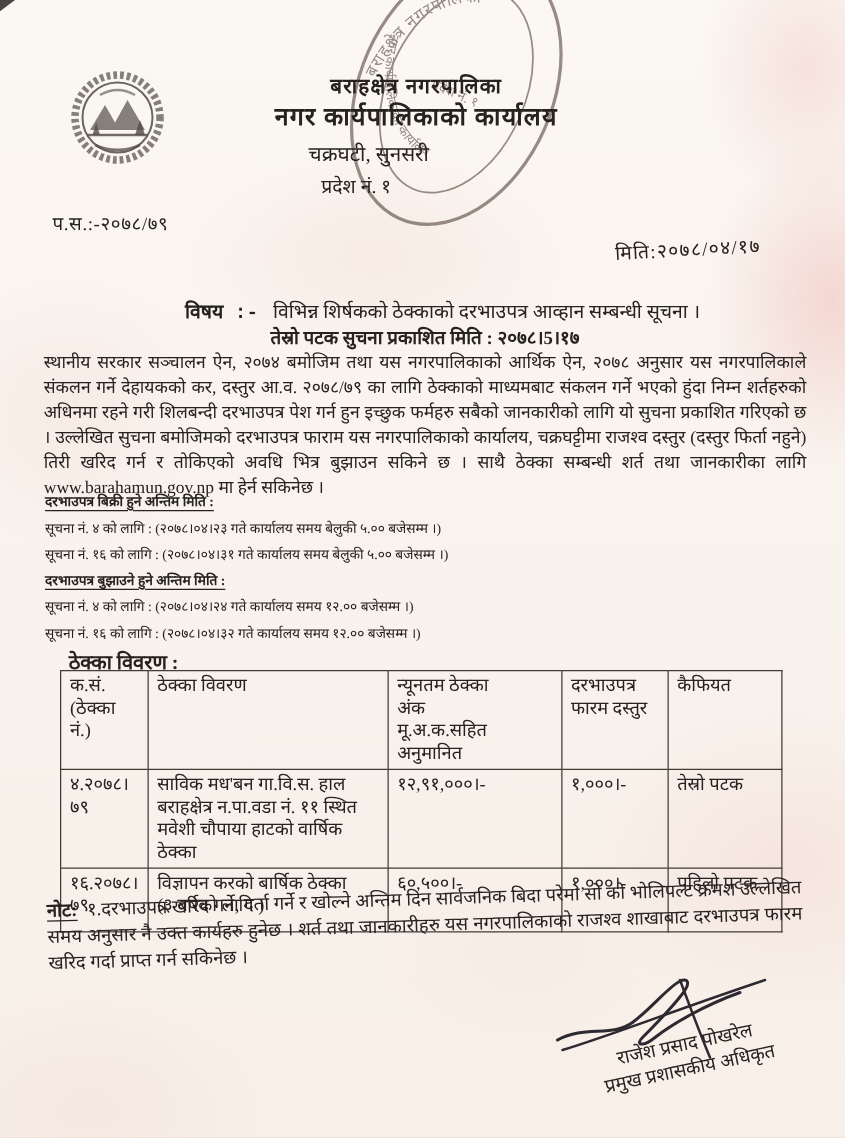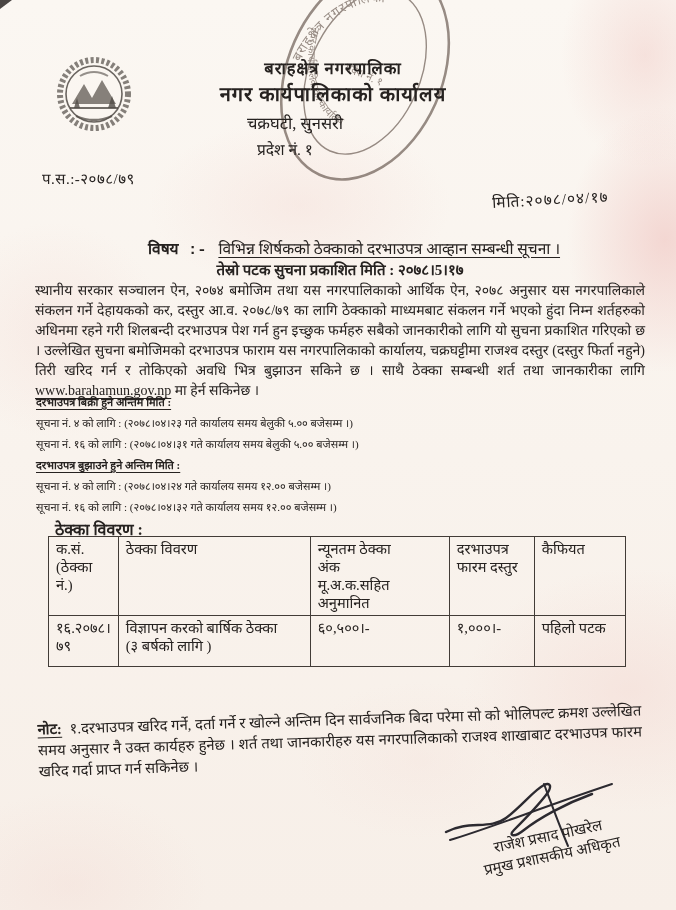--- a/index.html
+++ b/index.html
@@ -26,21 +26,21 @@
     clip-path:polygon(0 0,100% 0,0 100%);opacity:.85;}
   .hdr{left:128px;top:60px;width:410px;text-align:center;line-height:1.15;}
   .hdr .l1{font-size:16.5px;font-weight:bold;letter-spacing:1px;}
   .hdr .l2{font-size:20px;font-weight:bold;margin-top:4px;letter-spacing:1px;}
   .hdr .l3{font-size:16.5px;margin-top:9px;transform:translateX(-38px);}
   .hdr .l4{font-size:15.5px;margin-top:7px;transform:translateX(-48px);}
   .refno{left:42px;top:168px;font-size:15px;letter-spacing:.5px;}
   .datefield{left:492px;top:188px;font-size:15.5px;transform:rotate(-3deg);letter-spacing:1px;}
   .subject{left:148px;top:237px;font-size:15.5px;}
   .subject .lbl{font-weight:bold;margin-right:8px;font-family:Liberation Mono, monospace;}
-  .ul{text-decoration:underline;text-underline-offset:3px;}
+  .ul{text-underline-offset:3px;}
   .publine{left:140px;top:259px;width:400px;text-align:center;font-size:15px;font-weight:bold;}
   .bodypara{left:35px;top:281px;width:610px;font-size:14px;line-height:19.9px;text-align:justify;}
   .sec{font-size:11px;line-height:21px;}
   .sec .h{font-weight:bold;text-decoration:underline;text-underline-offset:3px;}
   .sale{left:36px;top:392px;}
   .submit{left:36px;top:455px;}
   .tbl-title{left:55px;top:518px;font-size:16px;font-weight:bold;}
   table.contract{position:absolute;left:48px;top:536px;border-collapse:collapse;table-layout:fixed;}
   table.contract th,table.contract td{
     border:1.6px solid #423c37;padding:3px 7px;font-size:14.6px;
@@ -139,20 +139,27 @@
       <th>ठेक्का विवरण</th>
       <th>न्यूनतम  ठेक्का
 अंक
 मू.अ.क.सहित
 अनुमानित</th>
       <th>दरभाउपत्र
 फारम दस्तुर</th>
       <th>कैफियत</th>
     </tr>
     <tr>
+      <td>४.२०७८।७९</td>
+      <td>साविक मध'बन गा.वि.स. हाल बराहक्षेत्र न.पा.वडा नं. ११ स्थित मवेशी चौपाया हाटको वार्षिक ठेक्का</td>
+      <td>१२,९१,०००।-</td>
+      <td>१,०००।-</td>
+      <td>तेस्रो पटक</td>
+    </tr>
+    <tr>
       <td>१६.२०७८।७९</td>
       <td>विज्ञापन करको बार्षिक ठेक्का
 (३ बर्षको लागि )</td>
       <td>६०,५००।-</td>
       <td>१,०००।-</td>
       <td>पहिलो पटक</td>
     </tr>
   </tbody>
     </table>
 

